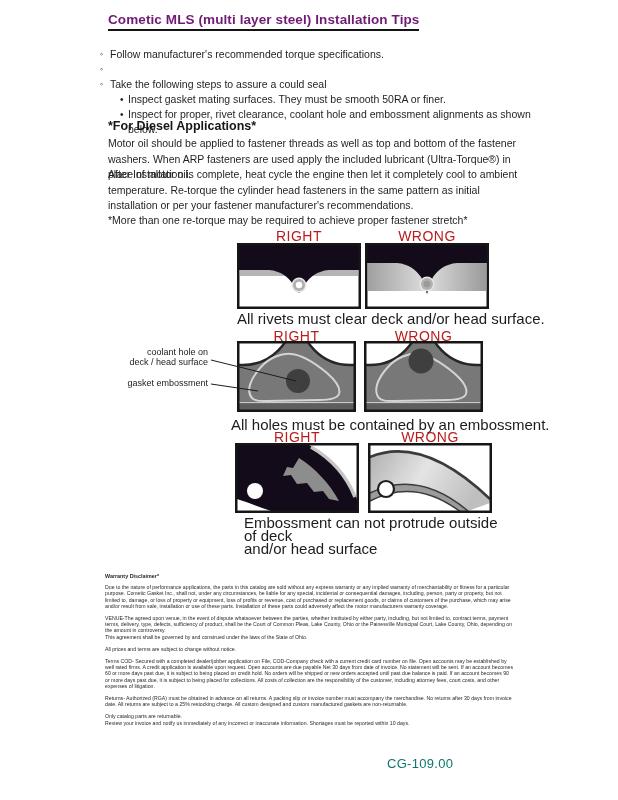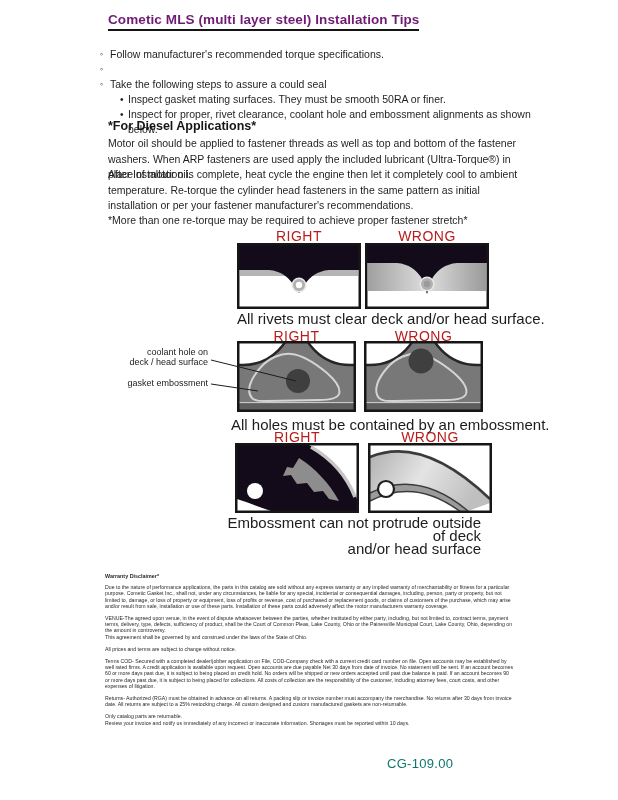--- a/index.html
+++ b/index.html
@@ -158,21 +158,21 @@
     <rect x="0" y="0" width="124" height="70" fill="#ffffff"></rect>
     <path d="M2,14 Q55,-8 122,56 L122,60 L100,68 Q50,26 2,50 Z" fill="url(#g3w)"></path>
     <path d="M2,14 Q55,-8 122,56" fill="none" stroke="#3b3b3b" stroke-width="2.5"></path>
     <path d="M2,50 Q50,26 100,68 L94,70 Q48,34 2,58 Z" fill="#9b9b9b"></path>
     <path d="M2,50 Q50,26 100,68" fill="none" stroke="#3b3b3b" stroke-width="1.5"></path>
     <path d="M2,58 Q48,34 94,70" fill="none" stroke="#3b3b3b" stroke-width="1.5"></path>
     <circle cx="18" cy="46" r="8" fill="#ffffff" stroke="#1e1e1e" stroke-width="2.2"></circle>
     <rect x="1.25" y="1.25" width="121.5" height="67.5" fill="none" stroke="#161616" stroke-width="2.5"></rect>
   </svg>
 
-  <div class="abs cap" style="left:221px;top:516px;width:260px;text-align:right;">Embossment can not protrude outside of deck
+  <div class="abs cap" style="left:244px;top:516px;width:260px;">Embossment can not protrude outside of deck
 and/or head surface</div>
 
   <div class="abs legal">
     <h6>Warranty Disclaimer*</h6>
     <p>Due to the nature of performance applications, the parts in this catalog are sold without any express warranty or any implied warranty of merchantability or fitness for a particular purpose.  Cometic Gasket Inc., shall not, under any circumstances, be liable for any special, incidental or consequential damages, including, person, party or property, but not limited to, damage, or loss of property or equipment, loss of profits or revenue, cost of purchased or replacement goods, or claims of customers of the purchase, which may arise and/or result from sale, installation or use of these parts.  Installation of these parts could adversely affect the motor manufacturers warranty coverage.</p>
     <p>VENUE-The agreed upon venue, in the event of dispute whatsoever between the parties, whether instituted by either party, including, but not limited to, contract terms, payment terms, delivery, type, defects, sufficiency of product, shall be the Court of Common Pleas, Lake County, Ohio or the Painesville Municipal Court, Lake County, Ohio, depending on the amount in controversy.
 This agreement shall be governed by and construed under the laws of the State of Ohio.</p>
     <p>All prices and terms are subject to change without notice.</p>
     <p>Terms COD- Secured with a completed dealer/jobber application on File, COD-Company check with a current credit card number on file.  Open accounts may be established by well rated firms.  A credit application is available upon request.  Open accounts are due payable Net 30 days from date of invoice.  No statement will be sent.  If an account becomes 60 or more days past due, it is subject to being placed on credit hold.  No orders will be shipped or new orders accepted until past due balance is paid.  If an account becomes 90 or more days past due, it is subject to being placed for collections.  All costs of collection are the responsibility of the customer, including attorney fees, court costs, and other expenses of litigation.</p>
     <p>Returns- Authorized (RGA) must be obtained in advance on all returns.  A packing slip or invoice number must accompany the merchandise.  No returns after 30 days from invoice date.  All returns are subject to a 25% restocking charge.  All custom designed and custom manufactured gaskets are non-returnable.</p>

